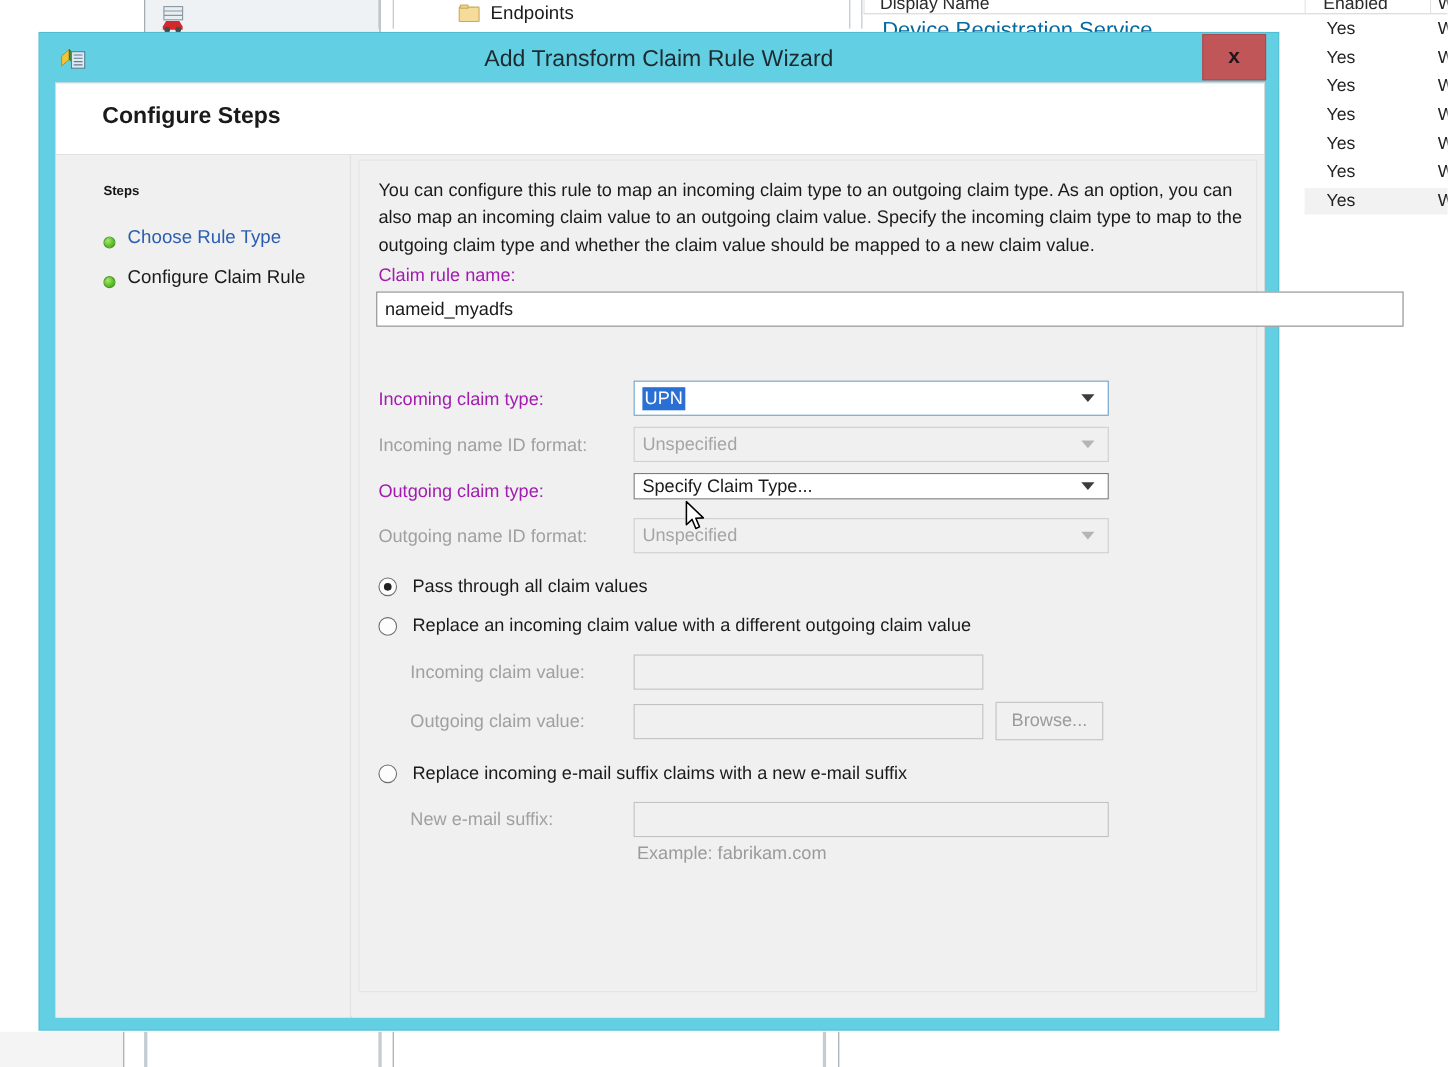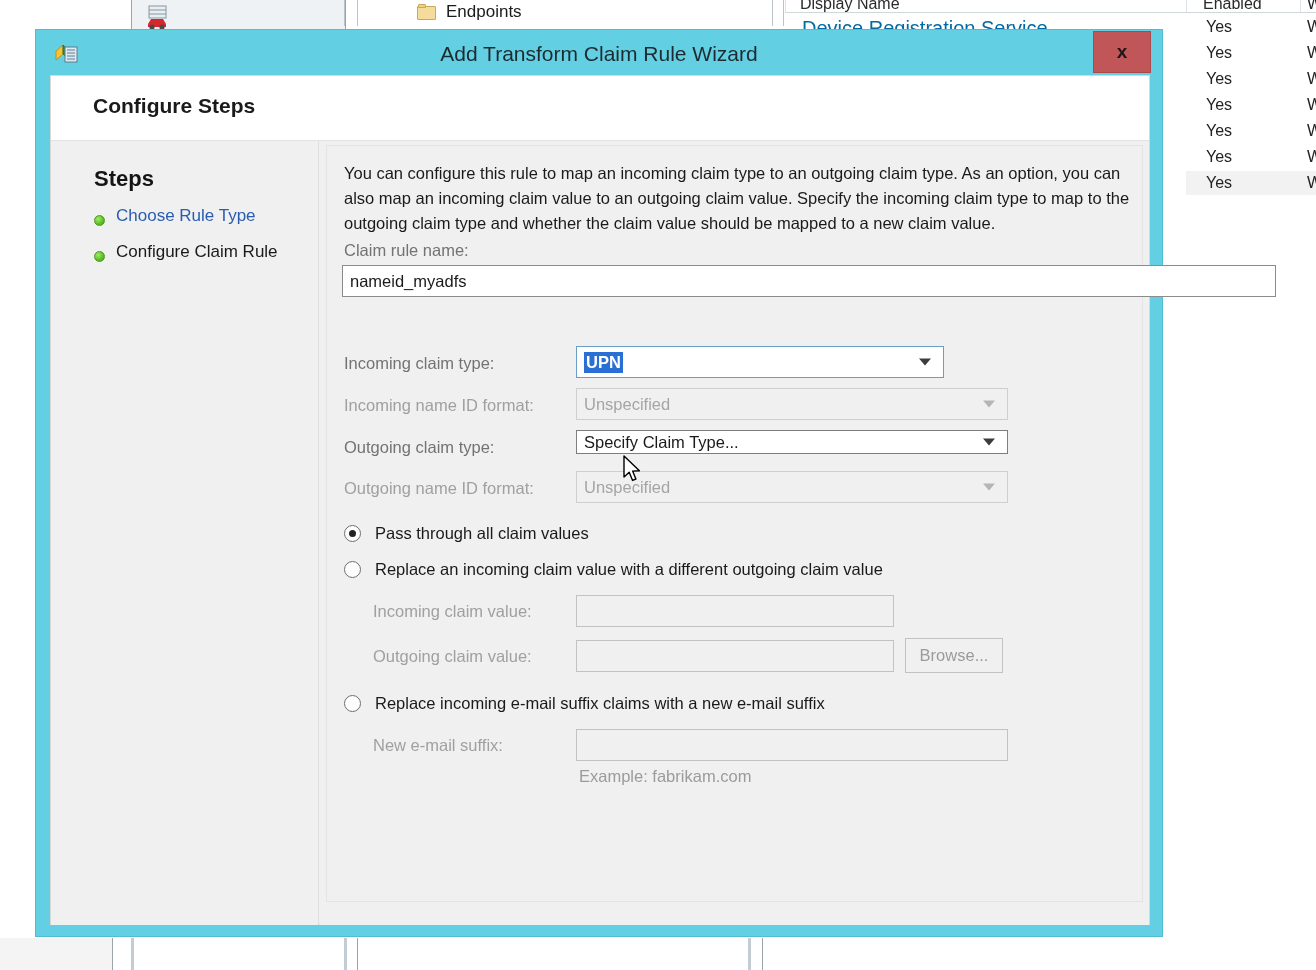--- a/index.html
+++ b/index.html
@@ -257,21 +257,21 @@
     width: 268px;
     height: 784px;
     background: #f0f0f0;
     border-right: 1px solid #e0e0e0;
     box-sizing: border-box;
   }
   .steps-title {
     position: absolute;
     left: 43px;
     top: 25px;
-    font-size: 22px;
+    font-size: 12px;
     font-weight: bold;
     color: #151515;
   }
   .step-item {
     position: absolute;
     left: 43px;
     display: flex;
     align-items: flex-end;
     gap: 11px;
     font-size: 17px;
@@ -314,21 +314,21 @@
     left: 17px;
     top: 15px;
     width: 788px;
     font-size: 16.5px;
     line-height: 25px;
     color: #1a1a1a;
   }
   .lbl {
     position: absolute;
     font-size: 16.5px;
-    color: #737373;
+    color: #a21caf;
     white-space: nowrap;
   }
   .lbl-dim {
     position: absolute;
     font-size: 16.5px;
     color: #a0a0a0;
     white-space: nowrap;
   }
 
   .txtbox {
@@ -577,21 +577,21 @@
     <div class="content">
       <div class="content-inner">
 
         <div class="desc">You can configure this rule to map an incoming claim type to an outgoing claim type. As an option, you can also map an incoming claim value to an outgoing claim value. Specify the incoming claim type to map to the outgoing claim type and whether the claim value should be mapped to a new claim value.</div>
 
         <div class="lbl" style="left:17px; top:95px;">Claim rule name:</div>
         <input class="txtbox" style="left: 15px; top: 119px; width: 934px; height: 32px;" value="nameid_myadfs">
 
 
         <div class="lbl" style="left:17px; top:208px;">Incoming claim type:</div>
-        <div class="combo focused" style="left:249px; top:200px; width:368px; height:32px;font-weight:bold;">
+        <div class="combo focused" style="left:249px; top:200px; width:432px; height:32px;">
           <span class="sel-hl">UPN</span>
           <span class="combo-arrow"></span>
         </div>
 
         <div class="lbl-dim" style="left:17px; top:250px;">Incoming name ID format:</div>
         <div class="combo-dim" style="left:249px; top:242px; width:432px; height:32px;">
           <span>Unspecified</span>
           <span class="combo-arrow dim"></span>
         </div>
 

